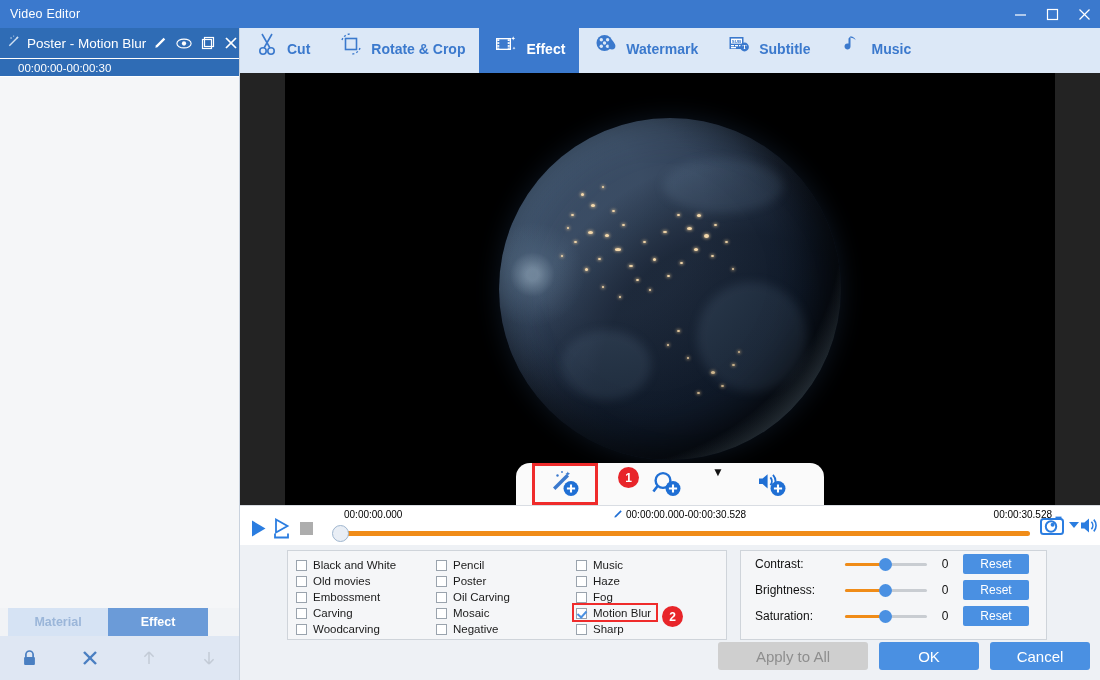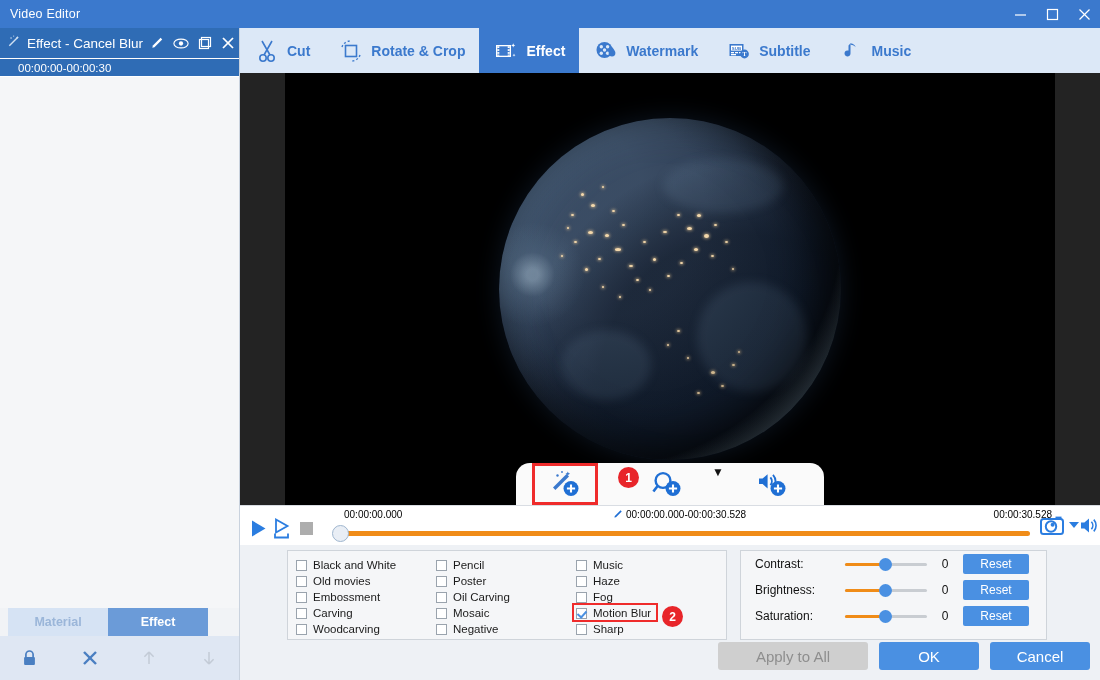--- a/index.html
+++ b/index.html
@@ -43,21 +43,21 @@
            font-size:12.5px; font-weight:bold; }
   .sb-tab.inactive{ background:#d6e3f4; color:#9bb6d9; }
   .sb-tab.active{ background:#6b9bd8; color:#fff; }
   .sb-tools{ position:absolute; left:0; bottom:0; width:239px; height:44px; background:#dfe7f3;
              display:flex; align-items:center; }
   .sb-tool{ flex:1; display:flex; align-items:center; justify-content:center; }
 
   
   .toolbar{ position:absolute; left:240px; top:28px; width:860px; height:45px; background:#dce8f7; }
   .tb-inner{ display:flex; align-items:center; height:45px; }
-  .tb-item{ display:flex; align-items:center; gap:7px; height:45px; padding:0 14px;
+  .tb-item{ display:flex; align-items:flex-end; gap:7px; height:45px; padding:16px 14px;
             color:#3b79cd; font-size:14px; font-weight:bold; white-space:nowrap; }
   .tb-item.active{ background:#3b79cd; color:#ffffff; }
   .tb-item svg{ display:block; flex:0 0 auto; }
 
   
   .preview{ position:absolute; left:240px; top:73px; width:860px; height:432px; background:#232323; }
   .video{ position:absolute; left:45px; top:0; width:770px; height:432px; background:#000; overflow:hidden; }
   .globe{ position:absolute; left:50%; top:50%; width:342px; height:342px; margin:-171px 0 0 -171px;
           border-radius:50%; overflow:hidden;
           background:
@@ -172,21 +172,21 @@
   <div class="sidebar">
     <div class="sb-head">
       <span class="wand">
         <svg width="15" height="15" viewBox="0 0 16 16">
           <path d="M11.5 3.4 L3 11.9 l1.1 1.1 L12.6 4.5 Z" fill="#cfe0f2"></path>
           <path d="M12.2 2.2l.5 1.1 1.1.5-1.1.5-.5 1.1-.5-1.1-1.1-.5 1.1-.5z" fill="#cfe0f2"></path>
           <circle cx="5.4" cy="4.2" r=".8" fill="#cfe0f2"></circle>
           <circle cx="8.2" cy="2.2" r=".6" fill="#cfe0f2"></circle>
         </svg>
       </span>
-      <div class="title">Effect - Cancel Blur</div>
+      <div class="title">Poster - Motion Blur</div>
       <div class="sb-icons">
         <span>
           <svg width="15" height="15" viewBox="0 0 16 16">
               <path d="M12.4 1.9l1.7 1.7-8.3 8.3-2.3.6.6-2.3z" fill="#fff"></path>
             </svg>
         </span>
         <span>
           <svg width="16" height="13" viewBox="0 0 18 12">
               <ellipse cx="9" cy="6" rx="8" ry="5" fill="none" stroke="#fff" stroke-width="1.3"></ellipse>
               <circle cx="9" cy="6" r="2.4" fill="#fff"></circle>

